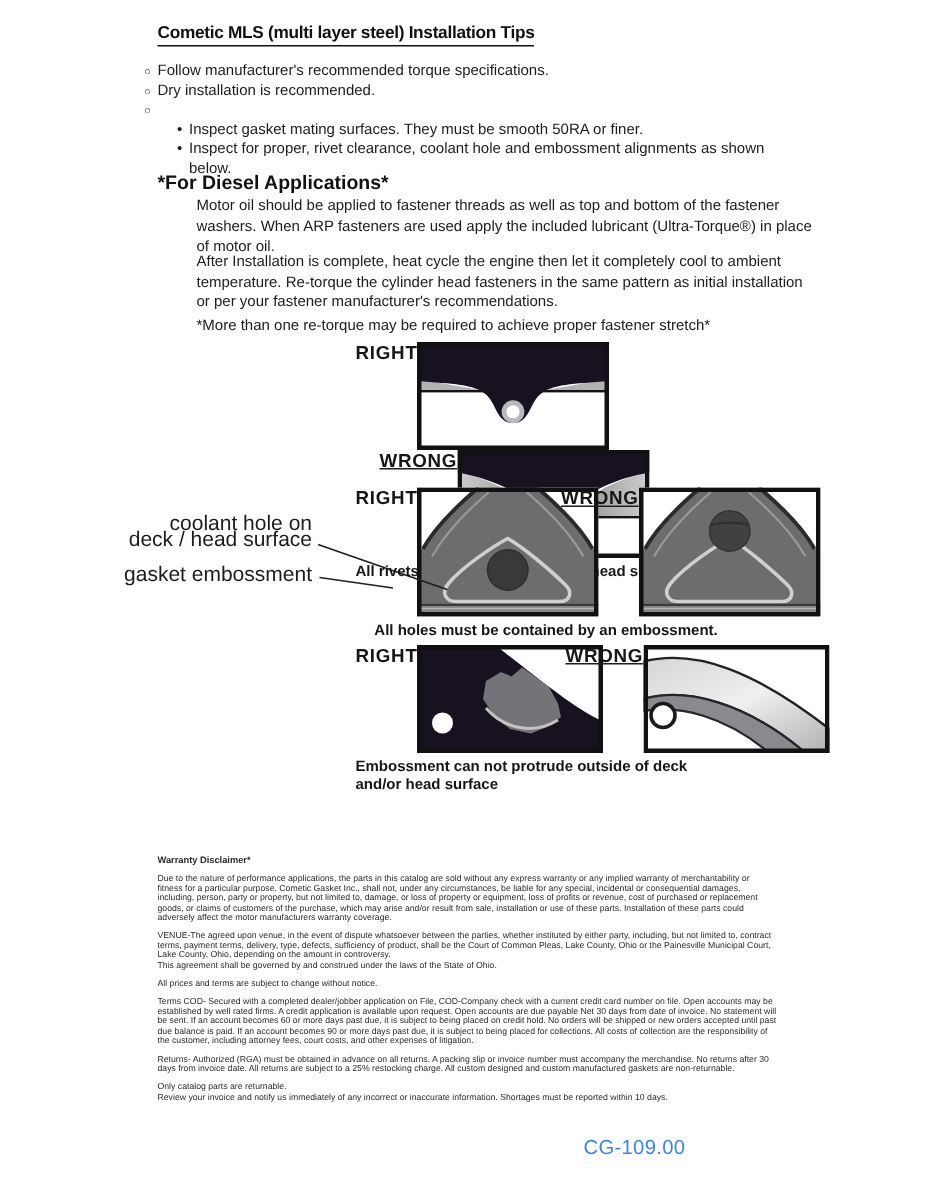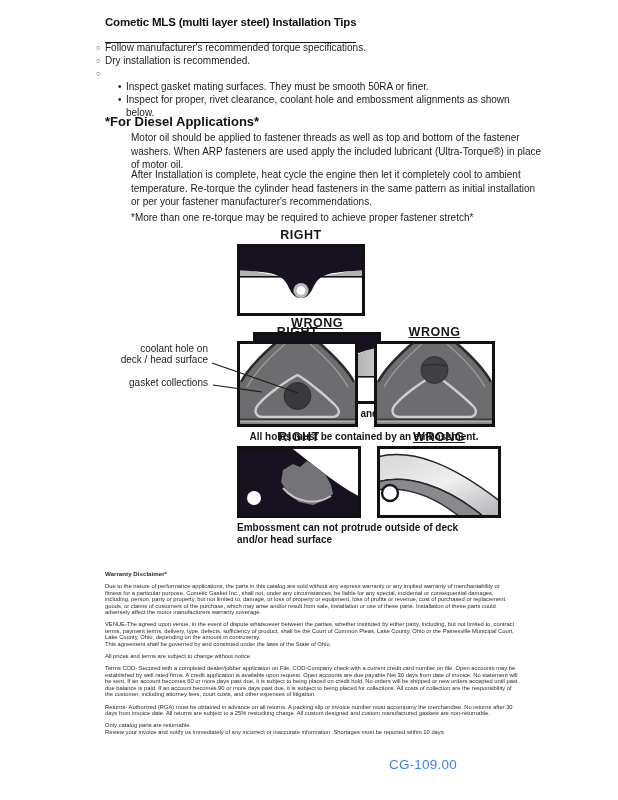--- a/index.html
+++ b/index.html
@@ -3,51 +3,51 @@
 <meta charset="utf-8">
 <style>
   * { margin:0; padding:0; box-sizing:border-box; }
   html,body { width:618px; height:800px; }
   body { font-family:"Liberation Sans", sans-serif; background:#ffffff; color:#1e1e1e; }
   .page { position:relative; width:618px; height:800px; background:#fff; overflow:hidden; }
 
   .abs { position:absolute; }
 
   .doc-title { left:105px; top:16px; font-size:11.5px; font-weight:bold; color:#111;
-               letter-spacing:-0.2px; border-bottom:1.6px solid #111; padding-bottom:14px; }
+               letter-spacing:-0.2px; border-bottom:1.6px solid #111; padding-bottom:2px; }
 
   .bullets { left:96px; top:41px; width:430px; font-size:10px; line-height:13px; color:#1c1c1c; }
   .b-row { display:flex; align-items:flex-start; }
   .b-marker { width:9px; font-size:7.5px; line-height:13px; color:#1c1c1c; flex:0 0 9px; }
   .sb-row { display:flex; align-items:flex-start; margin-left:22px; }
   .sb-marker { width:8px; font-size:10px; line-height:13px; flex:0 0 8px; }
 
   .diesel-h { left:105px; top:114px; font-size:13px; font-weight:bold; color:#111; }
   .para { left:105px; top:0; width:414px; font-size:10px; line-height:13.5px; color:#1c1c1c;margin-left:26px; }
   .p1 { top:131px; }
   .p2 { top:168px; }
   .note { top:211px; }
 
   .fig-group { position:absolute; display:flex; flex-wrap:wrap; width:270px; }
   .fg1 { left:237px; top:228px; }
   .fg2 { left:237px; top:325px; }
   .fg3 { left:237px; top:430px; }
-  .fig-col { display:flex; flex-direction:column; width:128px; }
+  .fig-col { display:flex; width:128px; }
   .fg2 .fig-col { width:121px; }
   .fg3 .fig-col { width:124px; }
   .fig-col + .fig-col { margin-left:16px;text-decoration:underline; }
   .fig-label { text-align:center; font-size:12.5px; font-weight:bold; letter-spacing:0.5px;
                color:#161616; line-height:14px; margin-bottom:2px; }
   .fig-box svg { display:block; }
   .fig-caption { font-size:10px; font-weight:bold; color:#161616; line-height:12px; margin-top:4px; }
   .cap1 { width:268px; }
   .cap2 { width:254px; text-align:center; }
   .cap3 { width:250px; }
 
-  .side-label { position:absolute; width:172px; text-align:right; font-size:10px;
+  .side-label { position:absolute; width:172px; text-align:right; font-size:14px;
                 line-height:11px; color:#1c1c1c; }
   .sl1 { left:36px; top:343px; }
   .sl2 { left:36px; top:377px; }
   .leader-svg { position:absolute; left:210px; top:353px; }
 
   .disclaimer { left:105px; top:571px; width:413px; font-size:5.8px; line-height:6.4px; color:#2a2a2a; }
   .disc-h { font-weight:bold; font-size:6.2px; margin-bottom:6px; }
   .disc-p { margin-top:6px; }
   .disc-p.tight { margin-top:0; }
 
@@ -174,21 +174,21 @@
         </svg>
       </div>
     </div>
     <div class="fig-caption cap2">All holes must be contained by an embossment.</div>
   </div>
 
   <div class="side-label sl1">
     <div>coolant hole on</div>
     <div>deck / head surface</div>
   </div>
-  <div class="side-label sl2">gasket collections</div>
+  <div class="side-label sl2">gasket embossment</div>
   <svg class="leader-svg" width="95" height="46" viewBox="0 0 95 46">
     <line x1="2" y1="10" x2="88" y2="40" stroke="#1e1e1e" stroke-width="1.1"></line>
     <line x1="3" y1="32" x2="52" y2="39" stroke="#1e1e1e" stroke-width="1.1"></line>
   </svg>
 
   <div class="fig-group fg3">
     <div class="fig-col">
       <div class="fig-label">RIGHT</div>
       <div class="fig-box">
         <svg width="124" height="72" viewBox="0 0 124 72">

